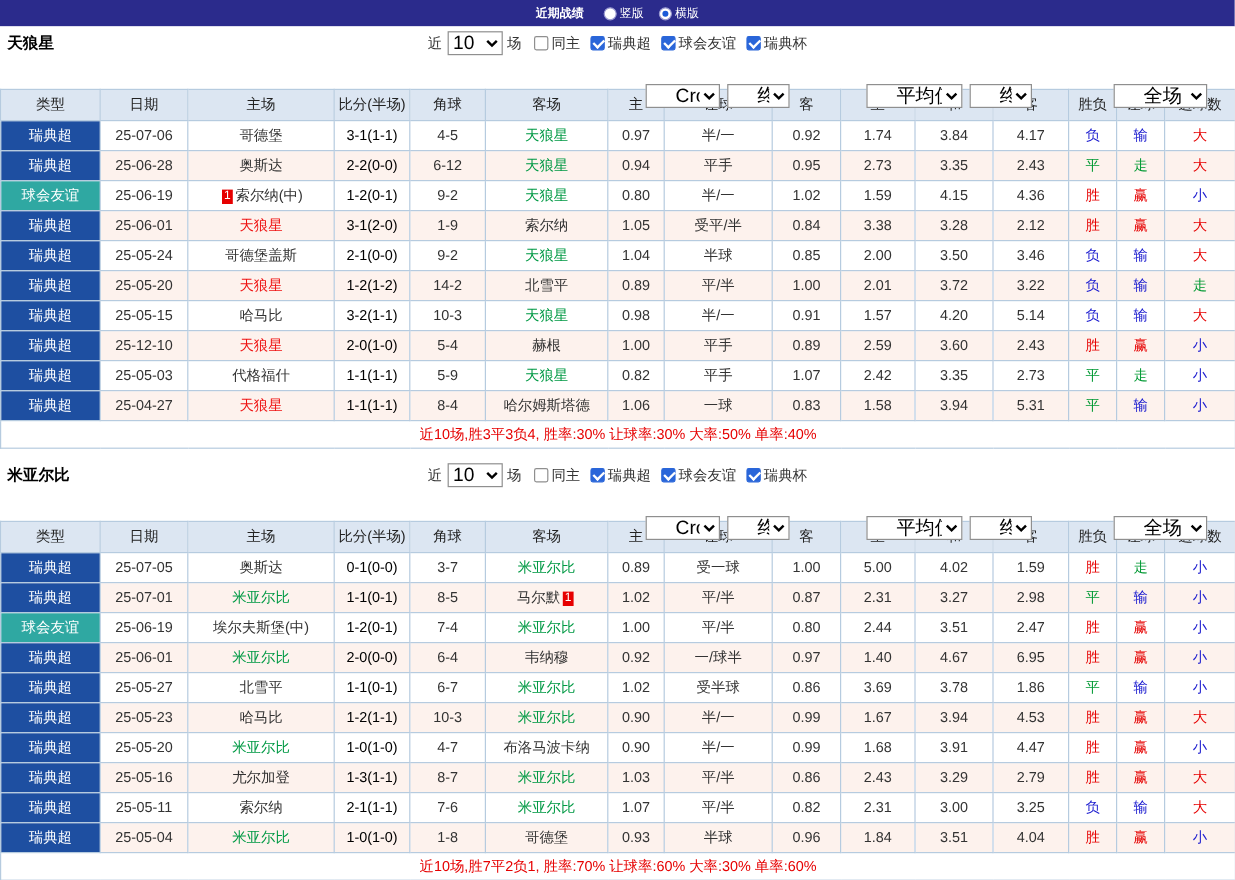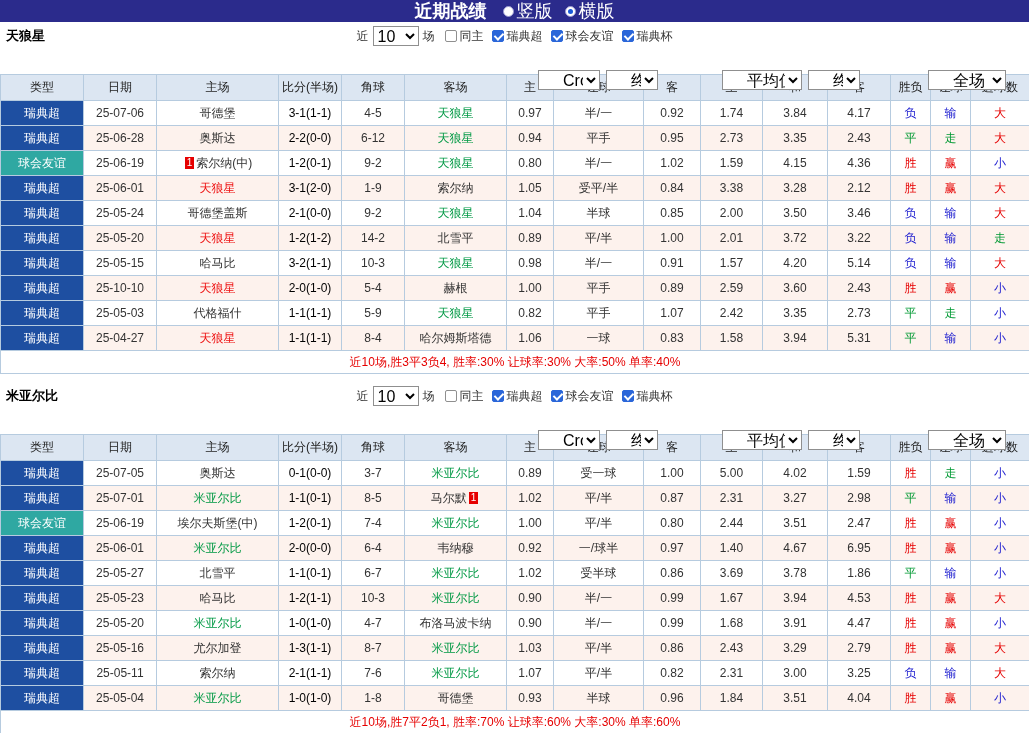--- a/index.html
+++ b/index.html
@@ -13,21 +13,21 @@
   }
   
   .topbar {
     height: 22px;
     background: #2b2b8c;
     color: #fff;
     display: flex;
     align-items: center;
     justify-content: center;
     gap: 16px;
-    font-size: 18px;
+    font-size: 10px;
   }
   .topbar .title { font-weight: bold; }
   .radio-group { display: flex; align-items: flex-end; gap: 12px; }
   .radio-item { display: flex; align-items: center; gap: 3px; cursor: pointer; }
   .radio {
     width: 11px; height: 11px; border-radius: 50%;
     background: #fff; border: 1px solid #9a9ad0; position: relative;
   }
   .radio.on::after {
     content: ""; position: absolute; left: 2px; top: 2px;
@@ -297,21 +297,21 @@
           <td>0.91</td>
           <td>1.57</td>
           <td>4.20</td>
           <td>5.14</td>
           <td class="res-blue">负</td>
           <td class="res-blue">输</td>
           <td class="res-red">大</td>
         </tr>
         <tr class="alt">
           <td class="cell-league">瑞典超</td>
-          <td>25-10-10</td>
+          <td>25-12-10</td>
           <td><span><span class="t-red">天狼星</span></span></td>
           <td class="score">2-0(1-0)</td>
           <td>5-4</td>
           <td><span><span>赫根</span></span></td>
           <td>1.00</td>
           <td>平手</td>
           <td>0.89</td>
           <td>2.59</td>
           <td>3.60</td>
           <td>2.43</td>

